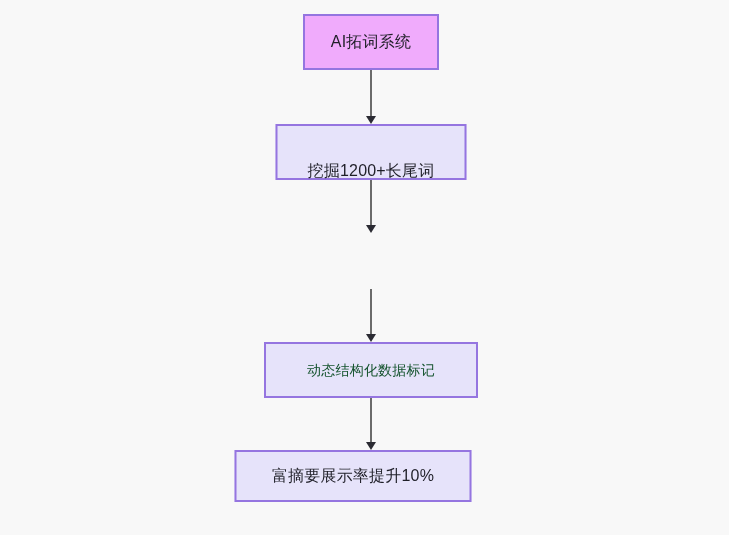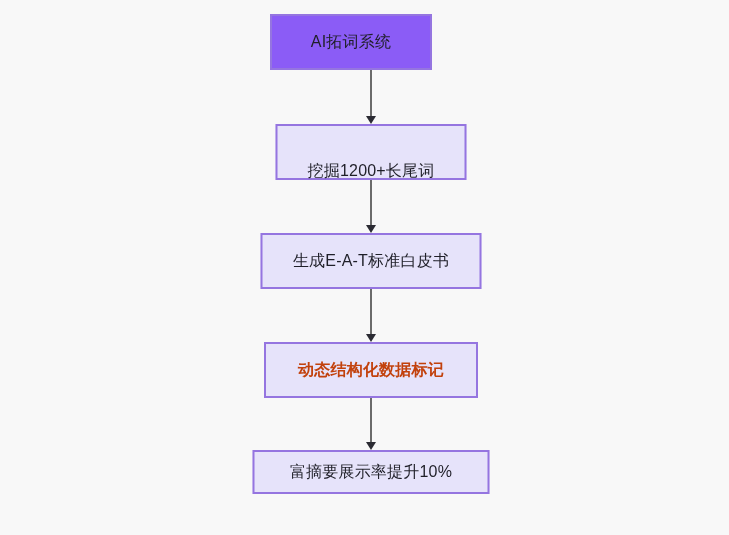--- a/index.html
+++ b/index.html
@@ -77,28 +77,25 @@
       <div class="edge-head" style="top: 45px; border-top-color: rgb(43, 43, 51);"></div>
     </div>
     <div class="edge" style="left: 371px; top: 289px; height: 53px;">
       <div class="edge-line" style="height: 45px; background: rgb(107, 107, 107); width: 2px; margin-left: -1px;"></div>
       <div class="edge-head" style="top: 45px; border-top-color: rgb(43, 43, 51);"></div>
     </div>
     <div class="edge" style="left: 371px; top: 398px; height: 52px;">
       <div class="edge-line" style="height: 44px; background: rgb(107, 107, 107); width: 2px; margin-left: -1px;"></div>
       <div class="edge-head" style="top: 44px; border-top-color: rgb(43, 43, 51);"></div>
     </div>
-    <div class="node" style="left: 351px; top: 14px; width: 162px; height: 56px; background: #8b5cf6; border-color: rgb(149, 117, 224); border-width: 2px;">
+    <div class="node" style="left: 371px; top: 14px; width: 136px; height: 56px; background: #f0abfc; border-color: rgb(149, 117, 224); border-width: 2px;">
       <span class="node-label" style="color: rgb(31, 31, 40); font-size: 16px;">AI拓词系统</span>
     </div>
     <div class="node" style="left: 371px; top: 124px; width: 191px; height: 56px; background: rgb(230, 227, 250); border-color: rgb(149, 117, 224); border-width: 2px;">
       <span class="node-label" style="color: rgb(31, 31, 40); font-size: 16px; margin-top: 38px;">挖掘1200+长尾词</span>
     </div>
-    <div class="node" style="left: 371px; top: 233px; width: 221px; height: 56px; background: rgb(230, 227, 250); border-color: rgb(149, 117, 224); border-width: 2px;">
-      <span class="node-label" style="color: rgb(31, 31, 40); font-size: 16px;">生成E-A-T标准白皮书</span>
+    <div class="node" style="left: 371px; top: 342px; width: 214px; height: 56px; background: rgb(230, 227, 250); border-color: rgb(149, 117, 224); border-width: 2px;">
+      <span class="node-label" style="color: #14532d; font-size: 14px;">动态结构化数据标记</span>
     </div>
-    <div class="node" style="left: 371px; top: 342px; width: 214px; height: 56px; background: rgb(230, 227, 250); border-color: rgb(149, 117, 224); border-width: 2px;">
-      <span class="node-label" style="color: #c2410c; font-size: 16px; font-weight: bold;">动态结构化数据标记</span>
-    </div>
-    <div class="node" style="left: 371px; top: 450px; width: 237px; height: 44px; background: rgb(230, 227, 250); border-color: rgb(149, 117, 224); border-width: 2px; text-align: center;">
+    <div class="node" style="left: 353px; top: 450px; width: 237px; height: 52px; background: rgb(230, 227, 250); border-color: rgb(149, 117, 224); border-width: 2px; text-align: center;">
       <span class="node-label" style="color: rgb(31, 31, 40); font-size: 16px;">富摘要展示率提升10%</span>
     </div>
   </div>
 
 </body></html>

